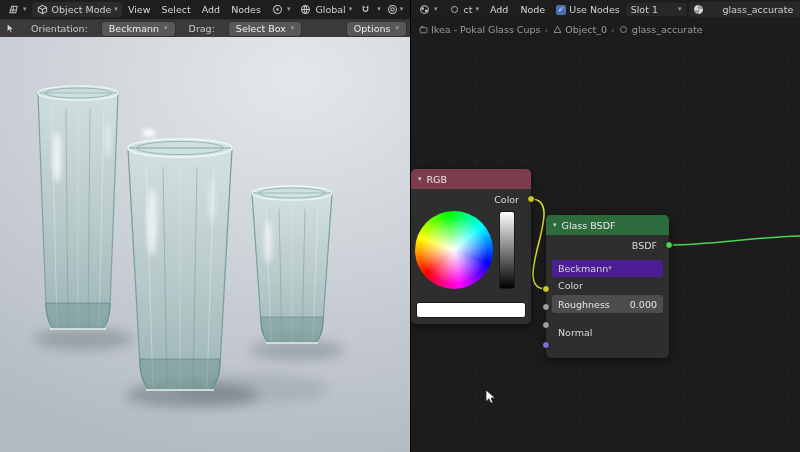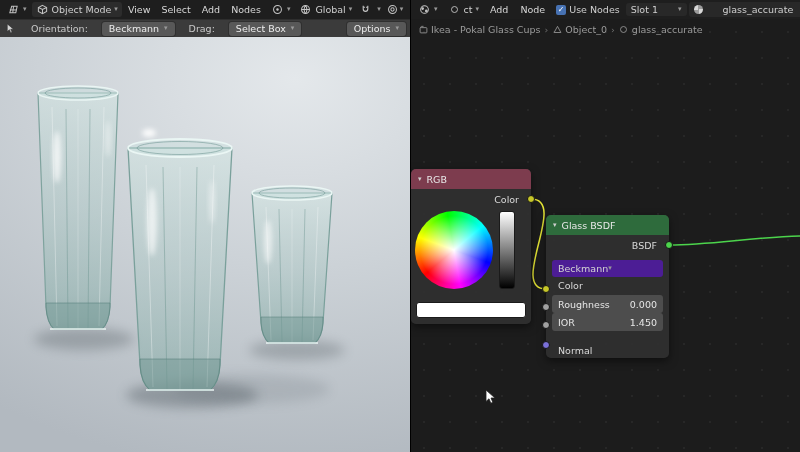--- a/index.html
+++ b/index.html
@@ -376,26 +376,20 @@
         <span class="socket" style="left:-4px;top:70px;background:#c7c729;"></span>
 
         <div class="w-row">
           <div class="widget">
             <span>Roughness</span>
             <span>0.000</span>
           </div>
         </div>
         <span class="socket" style="left:-4px;top:88px;background:#a1a1a1;"></span>
 
-        <div class="w-row">
-          <div class="widget">
-            <span>IOR</span>
-            <span>1.450</span>
-          </div>
-        </div>
         <span class="socket" style="left:-4px;top:106px;background:#a1a1a1;"></span>
 
         <div class="in-row mt4">
           <span>Normal</span>
         </div>
         <span class="socket" style="left:-4px;top:126px;background:#7a70d8;"></span>
       </div>
 
       <svg class="cursor" style="left:74px;top:370px;" width="12" height="16" viewBox="0 0 12 16">
         <path d="M1 1 L1 12.5 L4 9.8 L5.8 14.2 L7.8 13.3 L6 9 L10 9 Z" fill="#ffffff" stroke="#222" stroke-width="0.8"></path>

